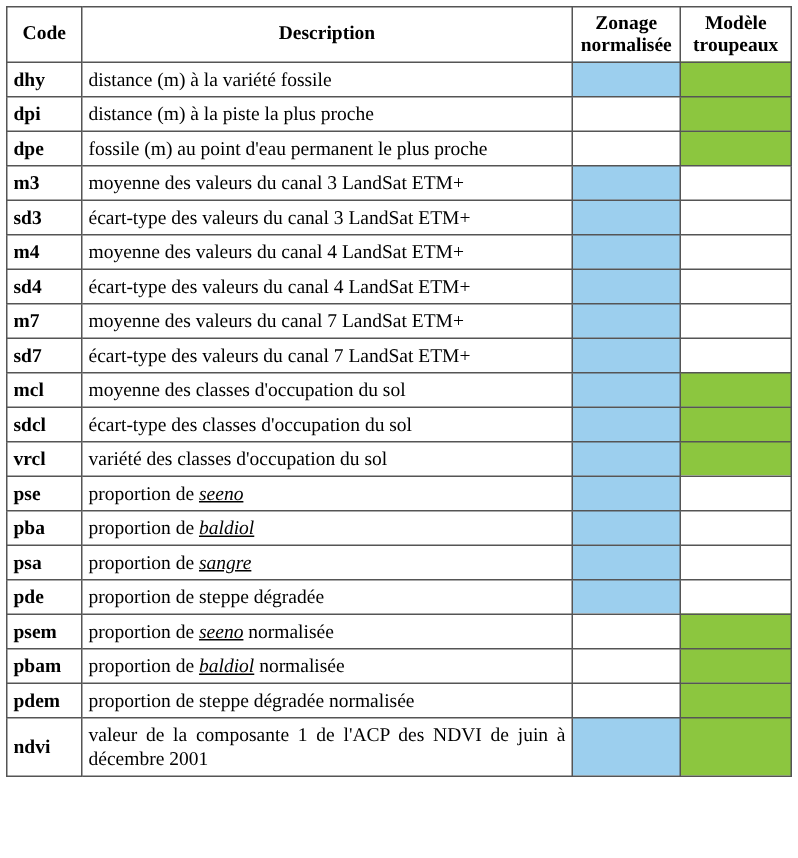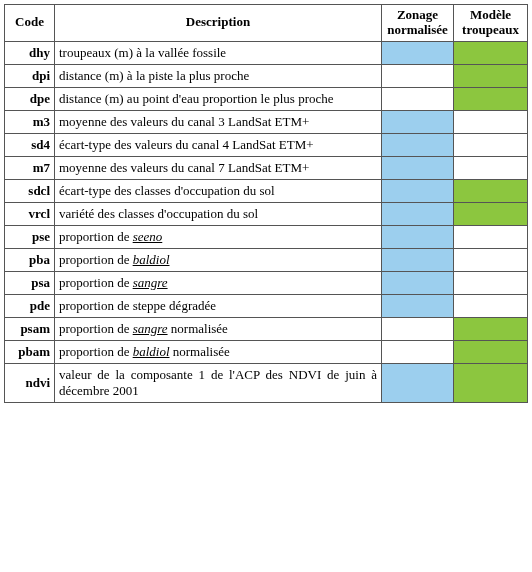--- a/index.html
+++ b/index.html
@@ -31,21 +31,21 @@
     background: #fff;
   }
   th {
     font-weight: bold;
     text-align: center;
     font-size: 13px;
     line-height: 1.15;
   }
   td.code {
     font-weight: bold;
-    text-align: right;
+    text-align: left;
     white-space: nowrap;
     margin-left: 12px;
   }
   td.desc {
     text-align: left;
   }
   td.desc .just {
     text-align: justify;
     display: block;
   }
@@ -71,55 +71,79 @@
       <tr>
         <th>Code</th>
         <th>Description</th>
         <th>Zonage normalisée</th>
         <th>Modèle troupeaux</th>
       </tr>
     </thead>
     <tbody id="tbody">
         <tr>
           <td class="code">dhy</td>
-          <td class="desc">troupeaux (m) à la vallée fossile</td>
+          <td class="desc">distance (m) à la variété fossile</td>
           <td class="mark blue"></td>
           <td class="mark green"></td>
         </tr>
         <tr>
           <td class="code">dpi</td>
           <td class="desc">distance (m) à la piste la plus proche</td>
           <td class="mark"></td>
           <td class="mark green"></td>
         </tr>
         <tr>
           <td class="code">dpe</td>
-          <td class="desc">distance (m) au point d'eau proportion le plus proche</td>
+          <td class="desc">fossile (m) au point d'eau permanent le plus proche</td>
           <td class="mark"></td>
           <td class="mark green"></td>
         </tr>
         <tr>
           <td class="code">m3</td>
           <td class="desc">moyenne des valeurs du canal 3 LandSat ETM+</td>
           <td class="mark blue"></td>
           <td class="mark"></td>
         </tr>
         <tr>
+          <td class="code">sd3</td>
+          <td class="desc">écart-type des valeurs du canal 3 LandSat ETM+</td>
+          <td class="mark blue"></td>
+          <td class="mark"></td>
+        </tr>
+        <tr>
+          <td class="code">m4</td>
+          <td class="desc">moyenne des valeurs du canal 4 LandSat ETM+</td>
+          <td class="mark blue"></td>
+          <td class="mark"></td>
+        </tr>
+        <tr>
           <td class="code">sd4</td>
           <td class="desc">écart-type des valeurs du canal 4 LandSat ETM+</td>
           <td class="mark blue"></td>
           <td class="mark"></td>
         </tr>
         <tr>
           <td class="code">m7</td>
           <td class="desc">moyenne des valeurs du canal 7 LandSat ETM+</td>
           <td class="mark blue"></td>
           <td class="mark"></td>
         </tr>
         <tr>
+          <td class="code">sd7</td>
+          <td class="desc">écart-type des valeurs du canal 7 LandSat ETM+</td>
+          <td class="mark blue"></td>
+          <td class="mark"></td>
+        </tr>
+        <tr>
+          <td class="code">mcl</td>
+          <td class="desc">moyenne des classes d'occupation du sol</td>
+          <td class="mark blue"></td>
+          <td class="mark green"></td>
+        </tr>
+        <tr>
           <td class="code">sdcl</td>
           <td class="desc">écart-type des classes d'occupation du sol</td>
           <td class="mark blue"></td>
           <td class="mark green"></td>
         </tr>
         <tr>
           <td class="code">vrcl</td>
           <td class="desc">variété des classes d'occupation du sol</td>
           <td class="mark blue"></td>
           <td class="mark green"></td>
@@ -142,28 +166,34 @@
           <td class="mark blue"></td>
           <td class="mark"></td>
         </tr>
         <tr>
           <td class="code">pde</td>
           <td class="desc">proportion de steppe dégradée</td>
           <td class="mark blue"></td>
           <td class="mark"></td>
         </tr>
         <tr>
-          <td class="code">psam</td>
-          <td class="desc">proportion de <em class="it">sangre</em> normalisée</td>
+          <td class="code">psem</td>
+          <td class="desc">proportion de <em class="it">seeno</em> normalisée</td>
           <td class="mark"></td>
           <td class="mark green"></td>
         </tr>
         <tr>
           <td class="code">pbam</td>
           <td class="desc">proportion de <em class="it">baldiol</em> normalisée</td>
+          <td class="mark"></td>
+          <td class="mark green"></td>
+        </tr>
+        <tr>
+          <td class="code">pdem</td>
+          <td class="desc">proportion de steppe dégradée normalisée</td>
           <td class="mark"></td>
           <td class="mark green"></td>
         </tr>
         <tr>
           <td class="code">ndvi</td>
           <td class="desc">
             <span class="just">valeur de la composante 1 de l'ACP des NDVI de juin à décembre 2001</span>
           </td>
           <td class="mark blue"></td>
           <td class="mark green"></td>

